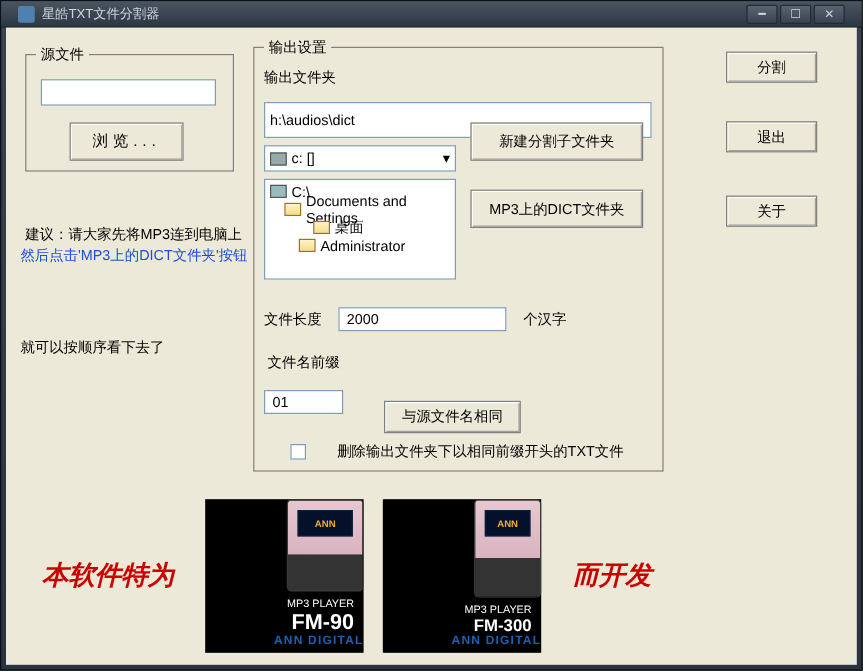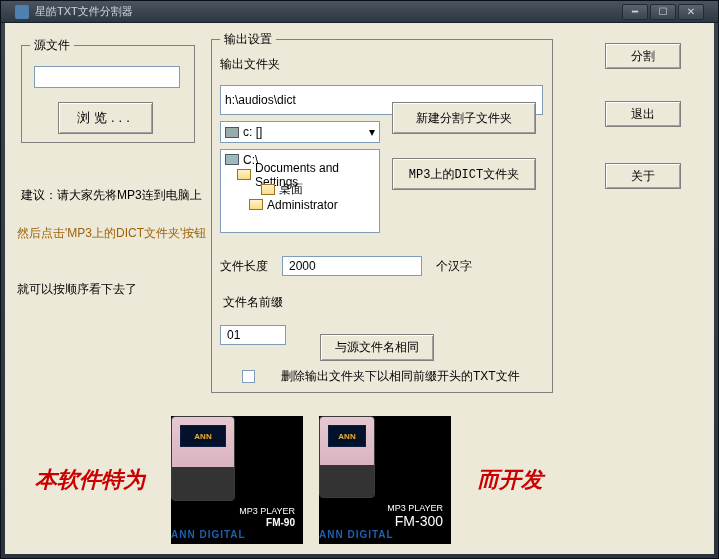--- a/index.html
+++ b/index.html
@@ -84,21 +84,21 @@
   font-family: inherit;
 }
 .btn-browse {
   margin: 10px 0 0 28px;
   padding: 6px 18px;
   font-size: 13px;
   letter-spacing: 4px;
 }
 .instr { position: absolute; font-size: 12px; }
 .instr1 { left: 16px; top: 164px; }
-.instr2 { left: 12px; top: 202px; color: #a16207; }
+.instr2 { left: 12px; top: 182px; color: #1d4ed8; }
 .instr3 { left: 16px; top: 236px; }
 .instr4 { left: 12px; top: 258px; }
 .output-box {
   left: 206px; top: 8px;
   width: 342px; height: 362px;
 }
 .out-label { font-size: 12px; margin-bottom: 12px; }
 .out-path {
   width: 323px; height: 30px;
   border: 1px solid #7f9db9;
@@ -157,21 +157,20 @@
 .ind1 { padding-left: 16px; }
 .ind2 { padding-left: 28px; }
 .ind3 { padding-left: 40px; }
 .ind4 { padding-left: 40px; }
 .right-actions {
   position: absolute;
   left: 180px; top: 54px;
   display: flex;
   flex-direction: column;
   gap: 24px;
-  font-family: Liberation Mono, monospace;
 }
 .btn-wide { width: 144px; height: 32px; }
 .row-file-len {
   position: absolute; left: 8px; top: 208px;
   display: flex; align-items: center; gap: 14px;
 }
 .input-box {
   border: 1px solid #7f9db9; background: #fff; height: 20px;
   padding: 2px 6px; font-size: 12px;
 }
@@ -209,21 +208,21 @@
   font-style: italic;
   margin: 0 18px;
 }
 .prod-img {
   width: 132px; height: 128px;
   background: #000;
   margin: 0 8px;
   position: relative;
   display: flex;
   flex-direction: column;
-  align-items: flex-start;
+  align-items: flex-end;
   justify-content: flex-end;
   padding-bottom: 4px;
 }
 .device {
   width: 64px; height: 88px;
   background: linear-gradient(#e6c8d0,#d9b4c0 60%, #333 60%);
   border: 1px solid #3a3a3a;
   border-radius: 4px;
   margin-bottom: 6px;
   position: relative;
@@ -343,32 +342,32 @@
 
     <div class="prod-area">
       <div class="prod-left-txt">本软件特为</div>
 
       <div class="prod-img">
         <div class="device">
           <div class="screen">ANN</div>
         </div>
         <div class="prod-label1">
           <span>MP3 PLAYER</span><br>
-          <span style="font-size:10px;font-weight:bold;">FM-90</span>
+          <span style="font-size:18px;font-weight:bold;">FM-90</span>
         </div>
         <div class="prod-label2">ANN DIGITAL</div>
       </div>
 
       <div class="prod-img">
         <div class="device" style="width:56px;height:92px">
           <div class="screen">ANN</div>
         </div>
         <div class="prod-label1">
           <span>MP3 PLAYER</span><br>
-          <span style="font-size:14px;font-weight:normal;">FM-300</span>
+          <span style="font-size:14px;font-weight:bold;">FM-300</span>
         </div>
         <div class="prod-label2">ANN DIGITAL</div>
       </div>
 
       <div class="prod-right-txt">而开发</div>
     </div>
 
 
   </div>
 </div>

